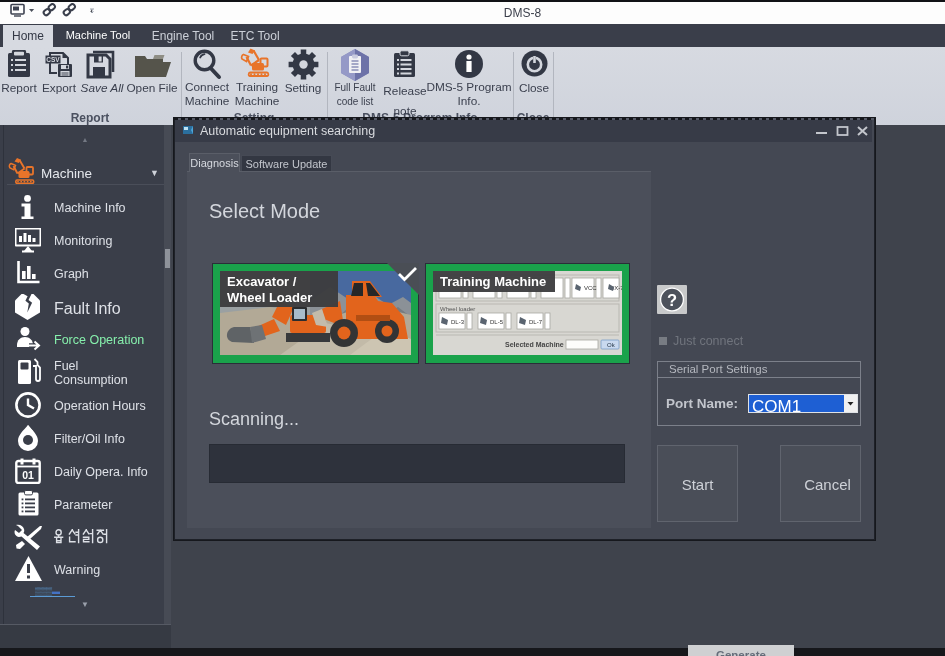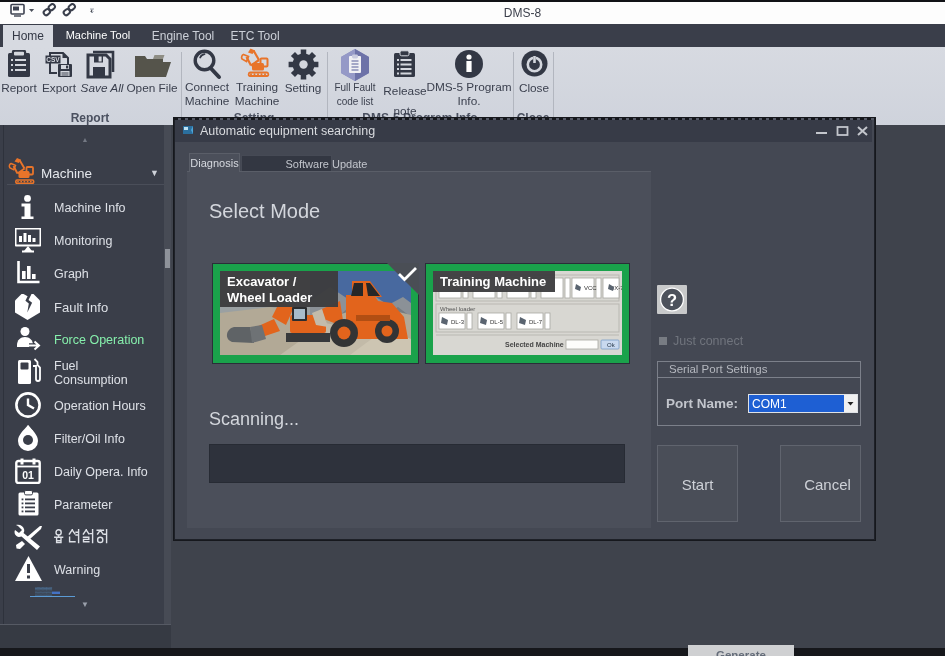--- a/index.html
+++ b/index.html
@@ -225,21 +225,21 @@
   <rect x="5" y="10" width="3.6" height="8" fill="#fff"></rect>
   <rect x="10" y="5" width="3.6" height="13" fill="#fff"></rect>
   <rect x="15" y="13" width="3.6" height="5" fill="#fff"></rect>
 </svg>
 <div class="abs" style="left:54px;top:267px;font-size:12.5px;color:#dde0e6;">Graph</div>
 
 <svg class="abs" style="left:15px;top:294px;" width="25" height="26" viewBox="0 0 25 26">
   <path d="M0 6.5L6.5 0h12L25 6.5v12L12.5 26 0 18.5z" fill="#fff"></path>
   <path d="M8.5 0h8l-3 6 3.6 2.8-4.8 9.6 1.5-9-3.4-2.7 2.2-4.4z" fill="#3a3e49"></path>
 </svg>
-<div class="abs" style="left:54px;top:300px;font-size:13px;color:#dde0e6;">Fault Info</div>
+<div class="abs" style="left:54px;top:300px;font-size:16px;color:#dde0e6;">Fault Info</div>
 
 <svg class="abs" style="left:15px;top:327px;" width="27" height="25" viewBox="0 0 27 25">
   <circle cx="10" cy="4.5" r="4.5" fill="#fff"></circle>
   <path d="M2 18c0-5 3.5-8 8-8s8 3 8 8v2H2z" fill="#fff"></path>
   <path d="M14 18.5h8.5M19.5 14.5l4.5 4-4.5 4" fill="none" stroke="#3a3e49" stroke-width="4.6"></path>
   <path d="M14 18.5h8.5M19.5 14.5l4.5 4-4.5 4" fill="none" stroke="#fff" stroke-width="2"></path>
 </svg>
 <div class="abs" style="left:54px;top:333px;font-size:12.5px;color:#86efac;">Force Operation</div>
 
 <svg class="abs" style="left:17px;top:358px;" width="24" height="27" viewBox="0 0 24 27">
@@ -337,21 +337,21 @@
 
 <svg class="abs" style="left:814px;top:124px;" width="58" height="14" viewBox="0 0 58 14">
   <rect x="2" y="8" width="11" height="2" fill="#c3c6cc"></rect>
   <rect x="23.5" y="3" width="10" height="8" fill="none" stroke="#c3c6cc" stroke-width="1.8"></rect>
   <path d="M44 3l9 8M53 3l-9 8" stroke="#c3c6cc" stroke-width="2"></path>
 </svg>
 
 <div class="abs" style="left:189px;top:153px;width:51px;height:19px;background:#4b4f5a;border:1px solid #5a5e68;border-bottom:none;box-sizing:border-box;"></div>
 <div class="abs" style="left:189px;top:157px;width:51px;text-align:center;font-size:11px;color:#d6d9df;">Diagnosis</div>
 <div class="abs" style="left:241px;top:155px;width:91px;height:17px;background:#333742;border:1px solid #464a55;border-bottom:none;box-sizing:border-box;"></div>
-<div class="abs" style="left:241px;top:158px;width:91px;text-align:center;font-size:11px;color:#c2c5cc;margin-left:40px;">Software Update</div>
+<div class="abs" style="left:241px;top:158px;width:91px;text-align:center;font-size:11px;color:#c2c5cc;">Software Update</div>
 
 <div class="abs" style="left:187px;top:171px;width:464px;height:356px;background:#4b4f5a;border-top:1px solid #5a5e68;"></div>
 <div class="abs" style="left:190px;top:170px;width:49px;height:3px;background:#4b4f5a;"></div>
 
 <div class="abs" style="left:209px;top:200px;font-size:20px;color:#d3d6dc;">Select Mode</div>
 
 <div class="abs" style="left:212px;top:263px;width:207px;height:101px;background:#1aa24b;border:1px solid #2a2e38;box-sizing:border-box;"></div>
 <svg class="abs" style="left:220px;top:271px;" width="191" height="84" viewBox="0 0 191 84">
   <rect width="191" height="84" fill="#9aa0a2"></rect>
 
@@ -470,21 +470,21 @@
   <text x="15" y="20.5" font-size="16.5" font-weight="bold" fill="#fff" text-anchor="middle" font-family="Liberation Sans">?</text>
 </svg>
 <div class="abs" style="left:659px;top:337px;width:8px;height:8px;background:#787c83;"></div>
 <div class="abs" style="left:673px;top:334px;font-size:12.5px;color:#70747d;">Just connect</div>
 
 <div class="abs" style="left:657px;top:361px;width:204px;height:65px;border:1px solid #7c808a;box-sizing:border-box;"></div>
 <div class="abs" style="left:657px;top:377px;width:204px;height:1px;background:#7c808a;"></div>
 <div class="abs" style="left:669px;top:363px;font-size:11.5px;color:#b5b8bf;">Serial Port Settings</div>
 <div class="abs" style="left:666px;top:396px;font-size:13.5px;color:#c2c5cc;font-weight:bold;">Port Name:</div>
 <div class="abs" style="left:748px;top:394px;width:110px;height:19px;background:#1e5fd3;border:1px solid #dfe2e6;box-sizing:border-box;"></div>
-<div class="abs" style="left:752px;top:397px;font-size:12px;color:#fff;">COM1</div>
+<div class="abs" style="left:752px;top:397px;font-size:17px;color:#fff;">COM1</div>
 <div class="abs" style="left:844px;top:395px;width:13px;height:17px;background:#f0f0f0;"></div>
 <svg class="abs" style="left:844px;top:395px;" width="13" height="17" viewBox="0 0 13 17">
     <path d="M3.5 7l3 3.4 3-3.4z" fill="#222"></path>
   </svg>
 
 <div class="abs" style="left:657px;top:445px;width:81px;height:77px;background:#4a4e58;border:1px solid #60646e;box-sizing:border-box;"></div>
 <div class="abs" style="left:657px;top:476px;width:81px;text-align:center;font-size:15px;color:#ced1d7;">Start</div>
 <div class="abs" style="left:780px;top:445px;width:81px;height:77px;background:#4a4e58;border:1px solid #60646e;box-sizing:border-box;"></div>
 <div class="abs" style="left:780px;top:476px;width:95px;text-align:center;font-size:15px;color:#ced1d7;">Cancel</div>
 

